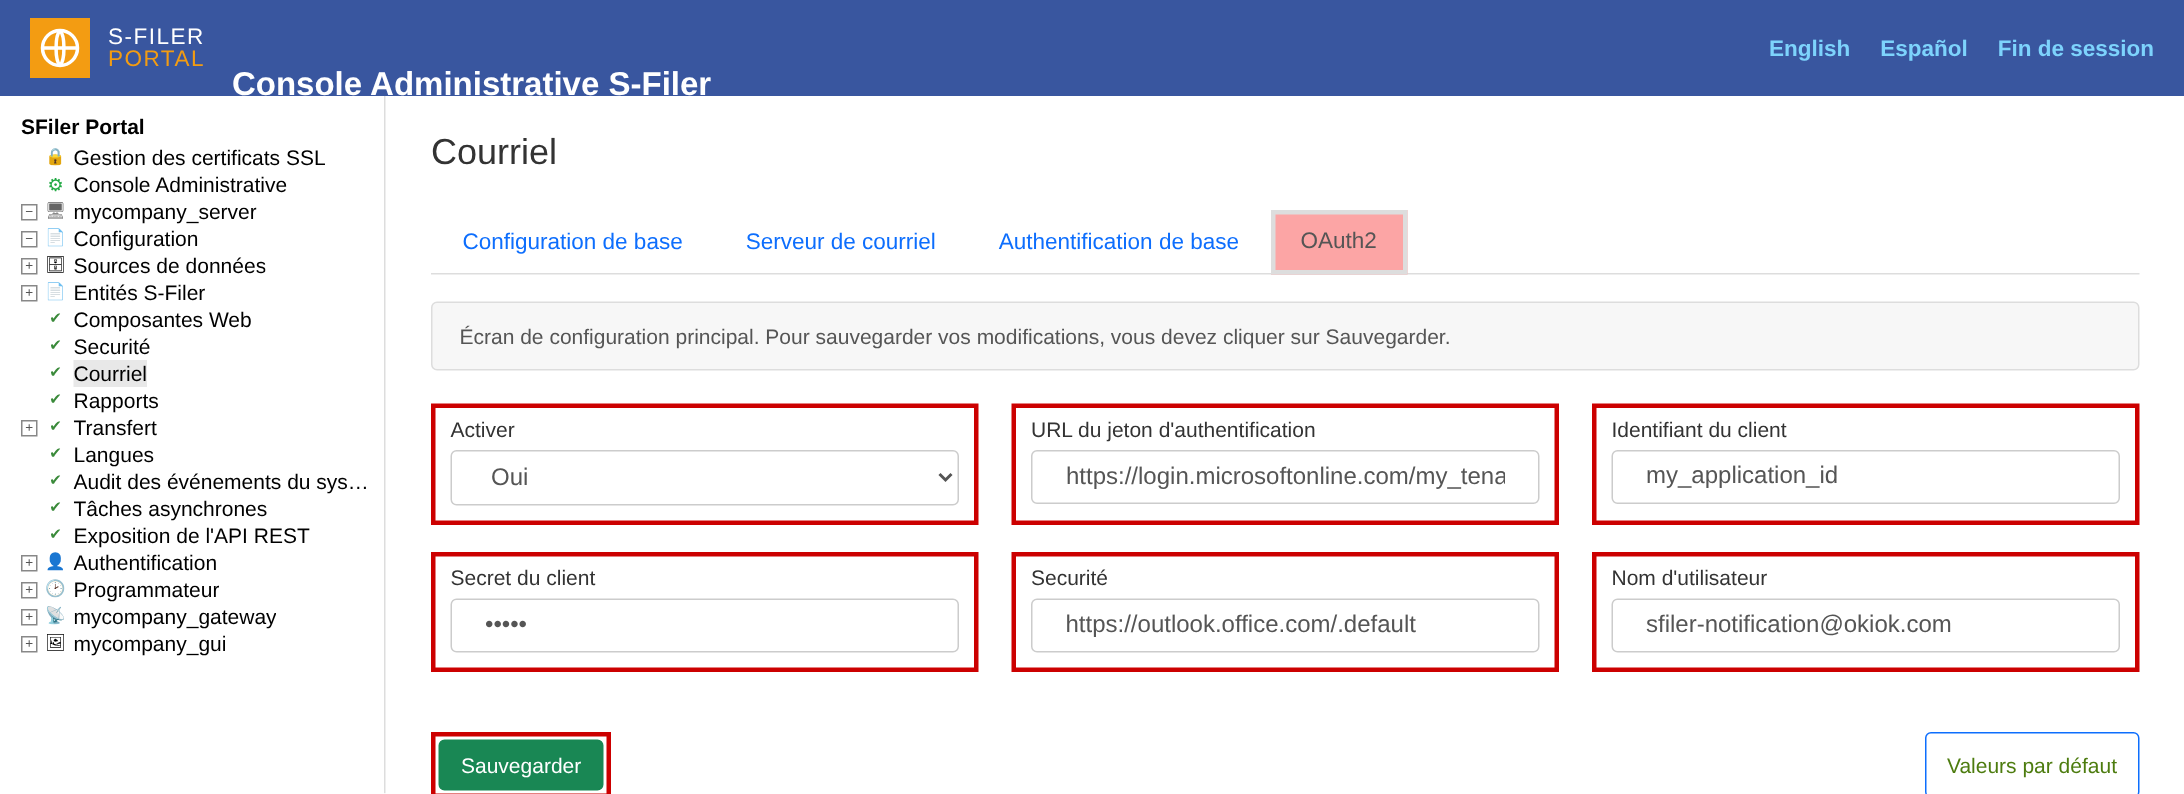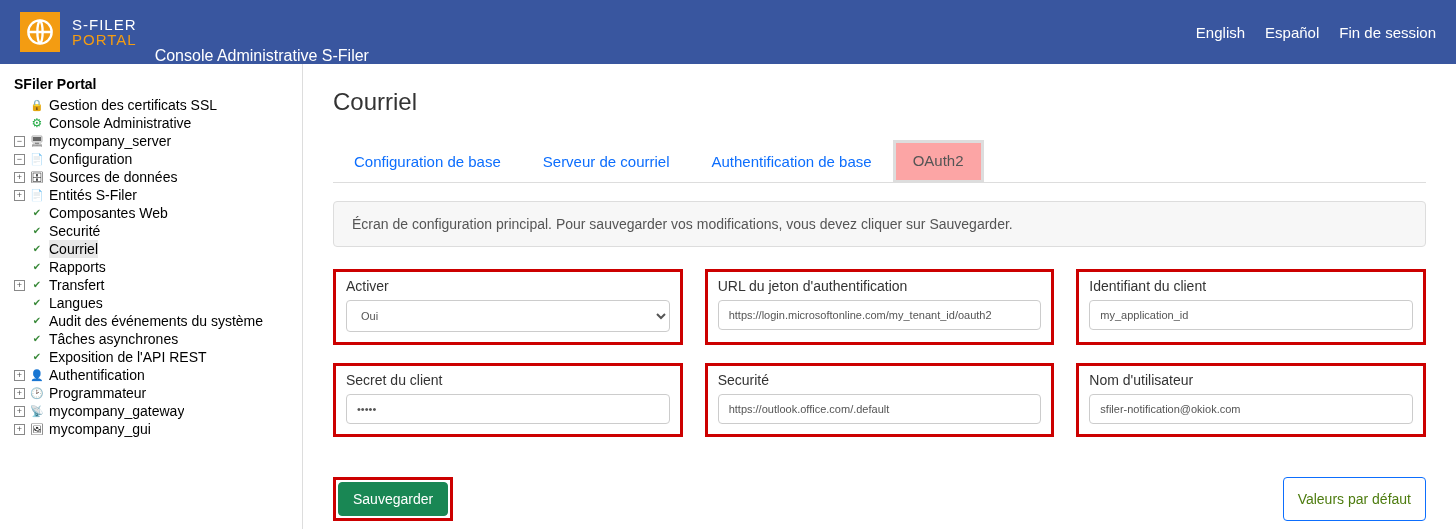--- a/index.html
+++ b/index.html
@@ -33,27 +33,27 @@
   .logo-box svg { width: 28px; height: 28px; }
   .brand {
     display: flex;
     flex-direction: column;
     line-height: 1;
     margin-right: 18px;
     justify-content: center;
   }
   .brand .l1 { font-size: 15px; letter-spacing: 1px; color:#fff;}
   .brand .l2 { font-size: 15px; letter-spacing: 1px; color:#f39c12; }
-  .app-title { font-size: 16px; font-weight: 400; margin-top: 48px; }
+  .app-title { font-size: 22px; font-weight: 700; margin-top: 48px; }
   .header-right { margin-left: auto; display: flex; gap: 20px; }
-  .header-right a { color: #ffffff; text-decoration: none; font-size: 15px; cursor: pointer; }
+  .header-right a { color: #7dd3fc; text-decoration: none; font-size: 15px; cursor: pointer; font-weight: bold; }
   
   .main { display: flex; height: calc(100% - 64px); }
   .sidebar {
-    width: 303px;
+    width: 257px;
     border-right: 1px solid #ddd;
     padding: 12px 10px 10px 14px;
     font-size: 14px;
     color: #000;
     overflow: hidden;
   }
   .tree-root { font-weight: bold; margin-bottom: 4px; }
   .tree ul { list-style: none; padding-left: 0; }
   .tree li {
     white-space: nowrap;
@@ -161,24 +161,24 @@
     padding: 6px 10px 10px 10px;
   }
   .field label {
     display: block;
     font-size: 14px;
     color: #333;
     margin-bottom: 6px;
   }
   .field input, .field select {
     width: 100%;
-    padding: 8px 10px;
+    padding: 8px 22px;
     border: 1px solid #ccc;
     border-radius: 4px;
-    font-size: 11px;
+    font-size: 16px;
     color: #555;
     background:#fff;
   }
   .actions {
     display: flex;
     justify-content: space-between;
     gap: 10px;
     margin-top: 40px;
   }
   .btn {

